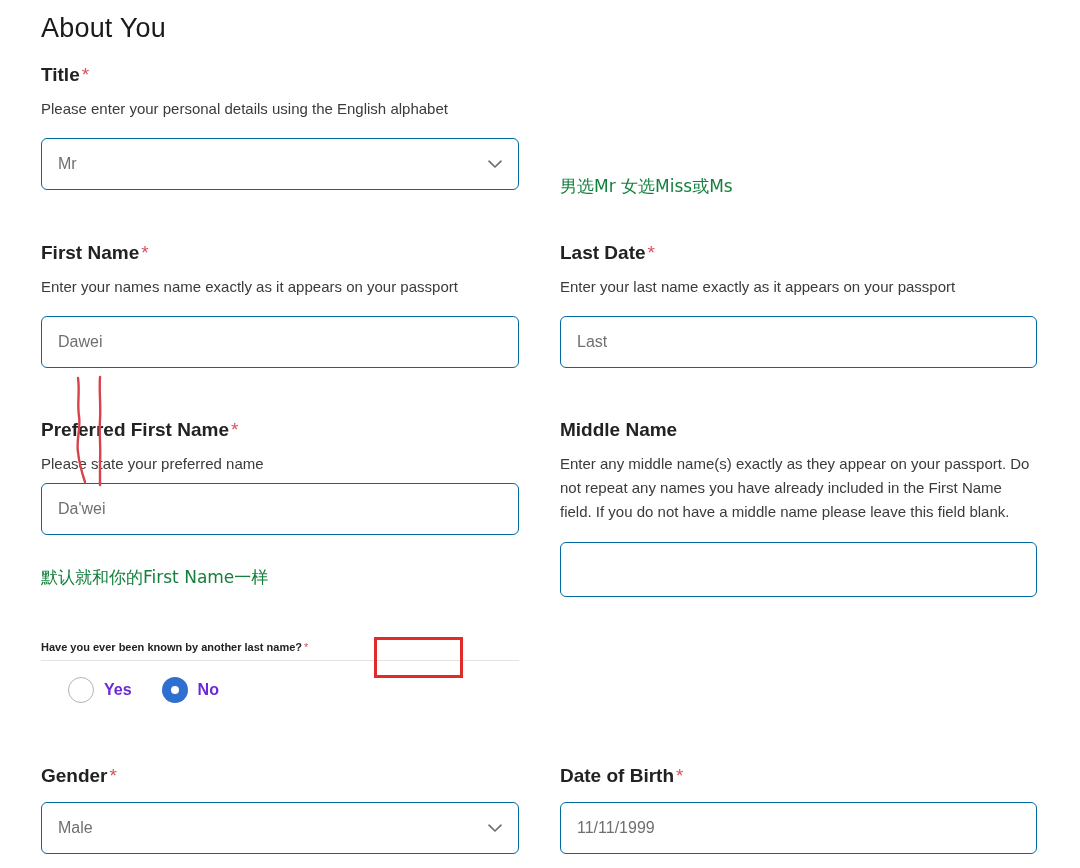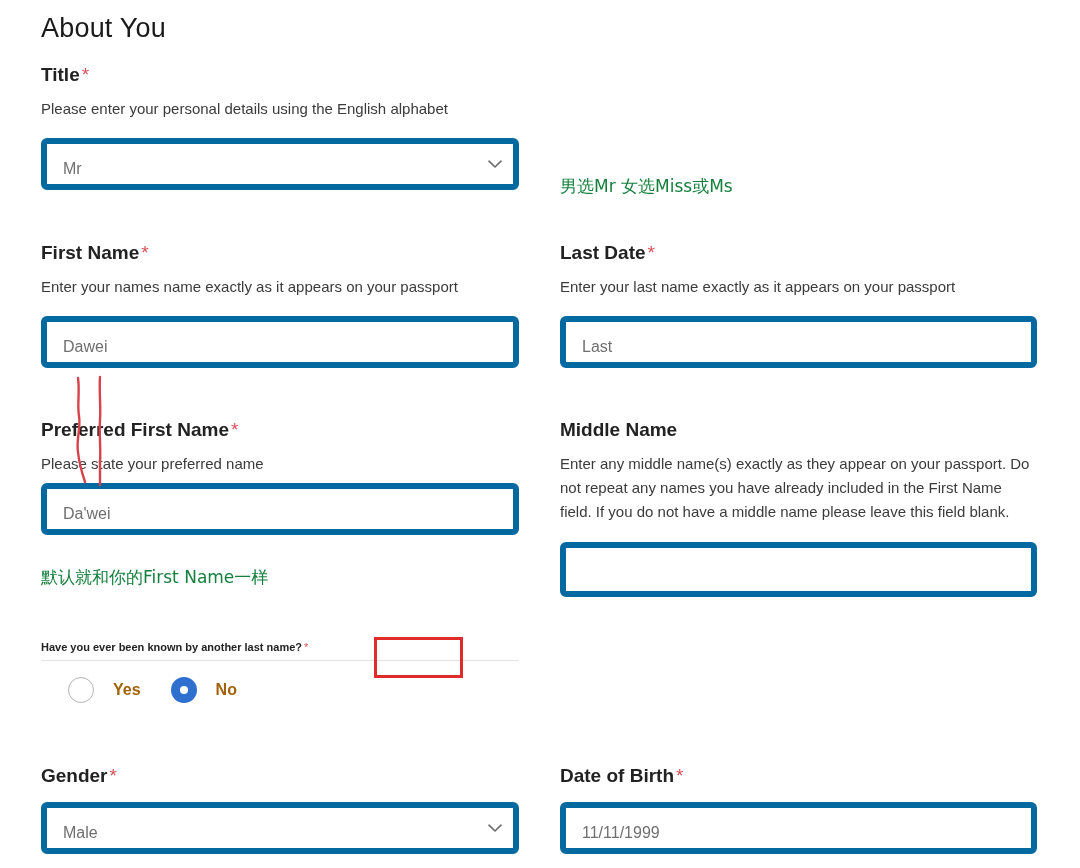--- a/index.html
+++ b/index.html
@@ -68,21 +68,21 @@
     color: #3b3b3b;
     line-height: 1.62;
     margin: 9px 0 0 0;
   }
 
   
   .input-box {
     box-sizing: border-box;
     width: 100%;
     height: 52px;
-    border: 6px solid #0369a1;
+    border: 1px solid #0369a1;
     border-radius: 6px;
     background: #ffffff;
     font-family: "Liberation Sans", "DejaVu Sans", sans-serif;
     font-size: 16px;
     color: #6f6f6f;
     padding: 0 16px;
     line-height: 50px;
     outline: none;
     display: block;
   }
@@ -133,22 +133,22 @@
     top: 50%;
     width: 8px;
     height: 8px;
     margin: -4px 0 0 -4px;
     border-radius: 50%;
     background: #ffffff;
   }
   .radio-label {
     font-size: 16px;
     font-weight: bold;
-    color: #a16207;
-    margin-left: 19px;
+    color: #6d28d9;
+    margin-left: 10px;
   }
 
   .divider {
     height: 1px;
     background: #e3e3e3;
     width: 100%;
   }
 
   
   .annotation {

